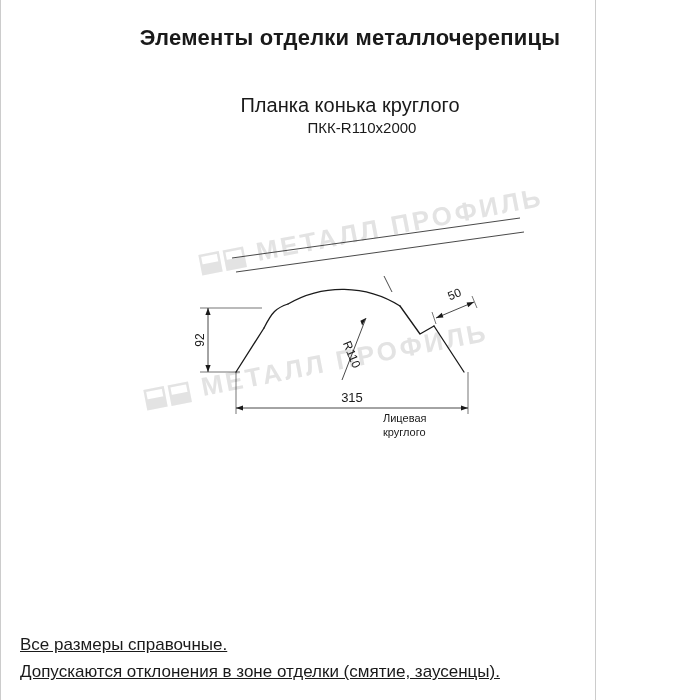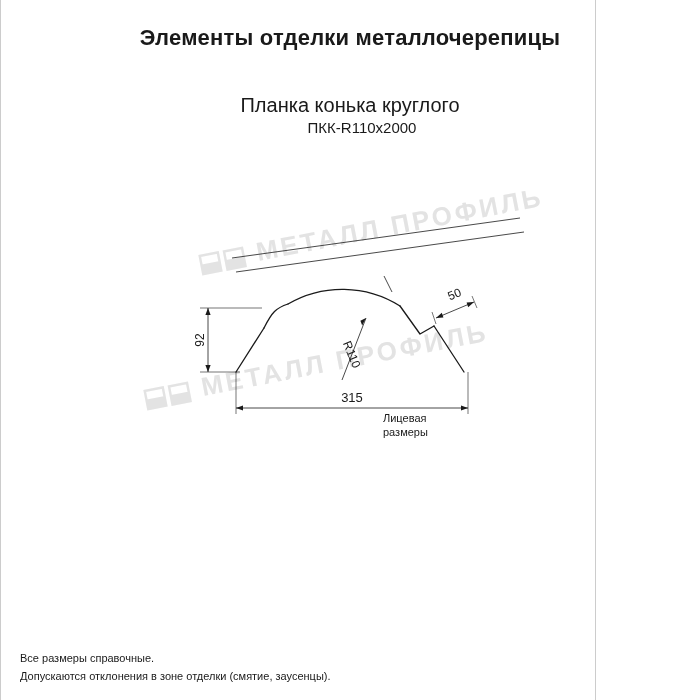--- a/index.html
+++ b/index.html
@@ -83,23 +83,24 @@
   .wm .logo {
     letter-spacing: 0;
   }
   .wm1 { left: 195px; top: 55px; }
   .wm2 { left: 140px; top: 190px; }
 
   .notes {
     position: absolute;
     left: 20px;
     bottom: 14px;
-    font-size: 11px;
+    font-size: 17px;
     line-height: 1.62;
     color: #1a1a1a;
+    text-decoration: underline;
   }
   .label-face {
     position: absolute;
     font-size: 11px;
     line-height: 1.25;
     color: #1a1a1a;
   }
 </style>
 </head>
 <body>
@@ -177,21 +178,21 @@
       <path d="M 236,248 l 7,-2.6 l 0,5.2 z" fill="#1a1a1a" stroke="none"></path>
       <path d="M 468,248 l -7,-2.6 l 0,5.2 z" fill="#1a1a1a" stroke="none"></path>
       <line x1="236" y1="212" x2="236" y2="254" stroke-width="0.6"></line>
       <line x1="468" y1="212" x2="468" y2="254" stroke-width="0.6"></line>
     </g>
     <text x="352" y="242" font-size="13" fill="#1a1a1a" text-anchor="middle">315</text>
   </svg>
 
   <div class="label-face" style="left: 383px; top: 412px;">
     <div>Лицевая</div>
-    <div>размеры</div>
+    <div>круглого</div>
   </div>
 
   <div class="notes">
     <div>Все размеры справочные.</div>
     <div>Допускаются отклонения в зоне отделки (смятие, заусенцы).</div>
   </div>
 
 </div>
 
 </body></html>

